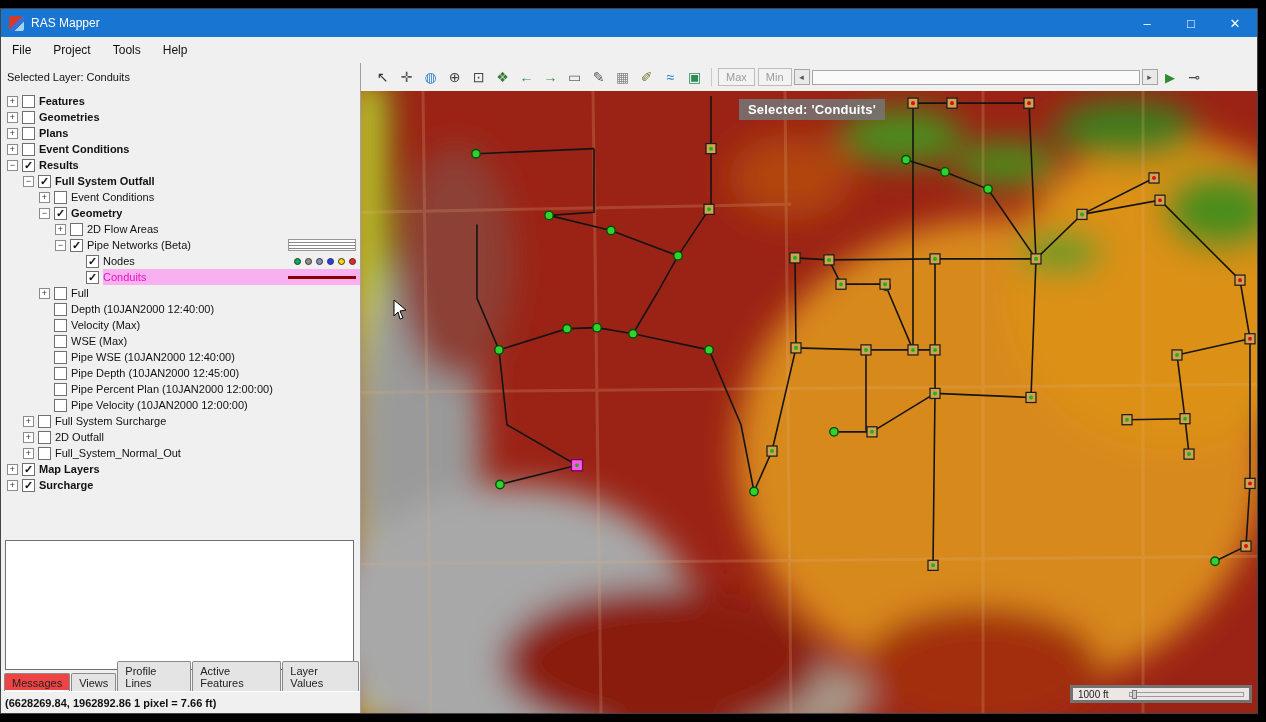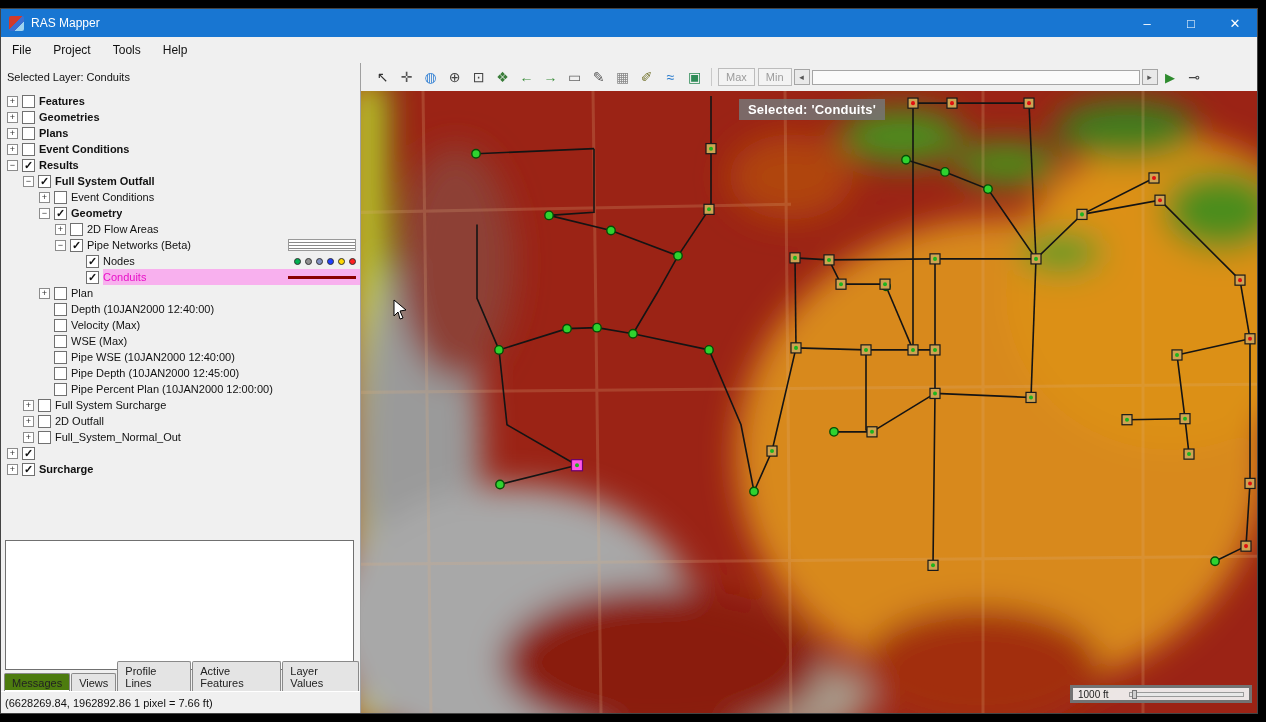--- a/index.html
+++ b/index.html
@@ -54,22 +54,22 @@
     background-image:repeating-linear-gradient(to bottom, transparent 0 2px, #8a8a8a 2px 3px);
   }
   .legend-nodes { display:flex; gap:4px; align-items:center; }
   .legend-nodes .dot { width:7px; height:7px; border-radius:50%; border:1px solid #333; }
   .legend-conduit-line { width:68px; height:3px; background:#8b0000; }
   
   .msgbox { flex:0 0 auto; height:130px; margin:4px 6px 0 4px; background:#fff; border:1px solid #707070; }
   .tabs { flex:0 0 auto; height:21px; display:flex; align-items:flex-end; padding-left:3px; font-size:11px; }
   .tab { padding:3px 7px 2px; border:1px solid #8a8a8a; border-bottom:none; background:#e4e4e4; color:#222;
          border-radius:2px 2px 0 0; margin-right:1px; }
-  .tab.active { background:#4d7c0f; font-weight:normal; position:relative; top:0; box-shadow:0 -1px 0 #fff inset; }
-  .statusbar { flex:0 0 auto; height:22px; font-size:11px; color:#111; display:flex; align-items:center; padding-left:4px; border-top:1px solid #fff; }
+  .tab.active { background:#ef4444; font-weight:normal; position:relative; top:0; box-shadow:0 -1px 0 #fff inset; }
+  .statusbar { flex:0 0 auto; height:22px; font-size:11px; color:#111; display:flex; align-items:center; padding-left:4px; border-top:1px solid #fff;font-weight:bold; }
   
   .right-col { flex:1; display:flex; flex-direction:column; min-width:0; background:#f0f0f0; }
   .toolbar { height:28px; flex:0 0 auto; display:flex; align-items:center; gap:1px; padding-left:10px; }
   .tbtn { width:23px; height:23px; display:flex; align-items:center; justify-content:center; font-size:14px; color:#444; border:1px solid transparent; }
   .tsep { width:1px; height:18px; background:#c9c9c9; margin:0 4px; }
   .tbtn-text { font-size:11px; color:#9c9c9c; background:#f3f3f3; border:1px solid #bcbcbc; padding:2px 7px; margin:13px 1px; }
   .arrow-btn { width:16px; height:16px; border:1px solid #a5a5a5; background:#e9e9e9; font-size:9px; display:flex; align-items:center; justify-content:center; color:#555; }
   .time-slider { width:328px; height:15px; border:1px solid #a5a5a5; background:#fafafa; margin:0 1px; }
   .play-btn { color:#2e8b2e; font-size:13px; }
   
@@ -220,21 +220,21 @@
               <span class="lbl mag">Conduits</span>
               <span class="spacer"></span>
               <span class="legend-conduit-line" style="background: rgb(139, 0, 0);"></span>
             </span>
           </div>
           <div class="tree-row">
             <span class="indent" style="width: 38px;"></span>
             <span class="expander">+</span>
             <span class="cbx"></span>
             <span class="rest">
-              <span class="lbl">Plan</span>
+              <span class="lbl">Full</span>
             </span>
           </div>
           <div class="tree-row">
             <span class="indent" style="width: 38px;"></span>
             <span class="expander hidden"></span>
             <span class="cbx"></span>
             <span class="rest">
               <span class="lbl">Depth (10JAN2000 12:40:00)</span>
             </span>
           </div>
@@ -272,20 +272,28 @@
           </div>
           <div class="tree-row">
             <span class="indent" style="width: 38px;"></span>
             <span class="expander hidden"></span>
             <span class="cbx"></span>
             <span class="rest">
               <span class="lbl">Pipe Percent Plan (10JAN2000 12:00:00)</span>
             </span>
           </div>
           <div class="tree-row">
+            <span class="indent" style="width: 38px;"></span>
+            <span class="expander hidden"></span>
+            <span class="cbx"></span>
+            <span class="rest">
+              <span class="lbl">Pipe Velocity (10JAN2000 12:00:00)</span>
+            </span>
+          </div>
+          <div class="tree-row">
             <span class="indent" style="width: 22px;"></span>
             <span class="expander">+</span>
             <span class="cbx"></span>
             <span class="rest">
               <span class="lbl">Full System Surcharge</span>
             </span>
           </div>
           <div class="tree-row">
             <span class="indent" style="width: 22px;"></span>
             <span class="expander">+</span>
@@ -299,20 +307,23 @@
             <span class="expander">+</span>
             <span class="cbx"></span>
             <span class="rest">
               <span class="lbl">Full_System_Normal_Out</span>
             </span>
           </div>
           <div class="tree-row">
             <span class="indent" style="width: 6px;"></span>
             <span class="expander">+</span>
             <span class="cbx">✓</span>
+            <span class="rest">
+              <span class="lbl b">Map Layers</span>
+            </span>
           </div>
           <div class="tree-row">
             <span class="indent" style="width: 6px;"></span>
             <span class="expander">+</span>
             <span class="cbx">✓</span>
             <span class="rest">
               <span class="lbl b">Surcharge</span>
             </span>
           </div>
         </div>

